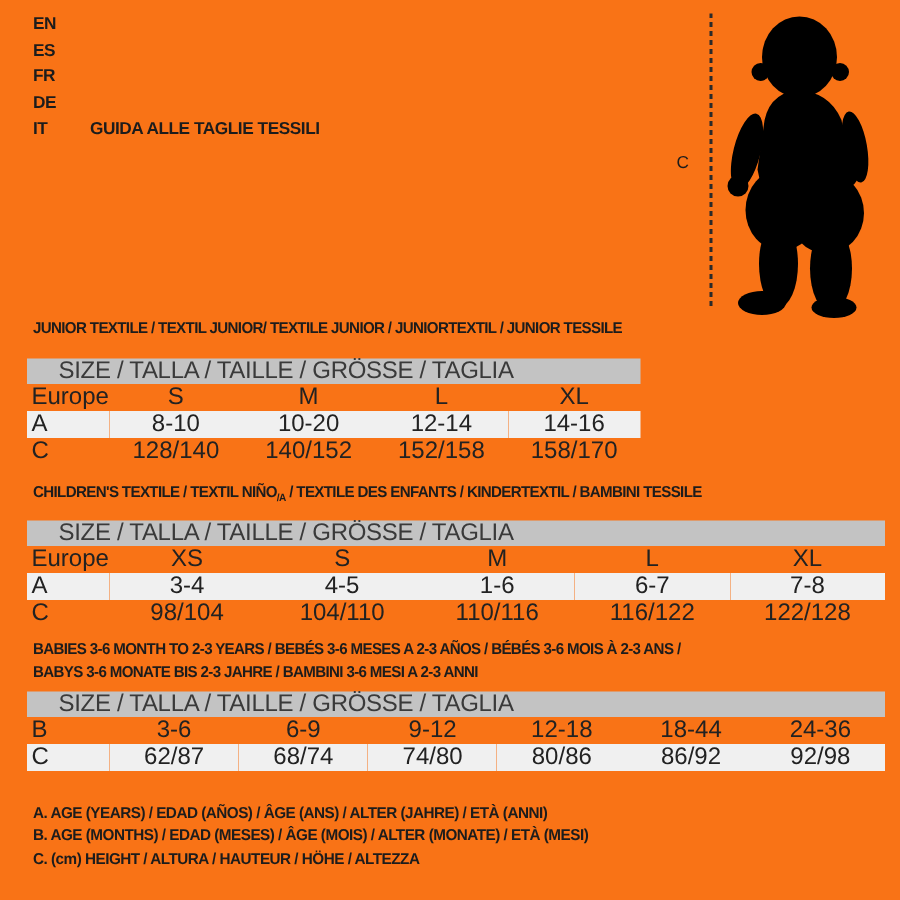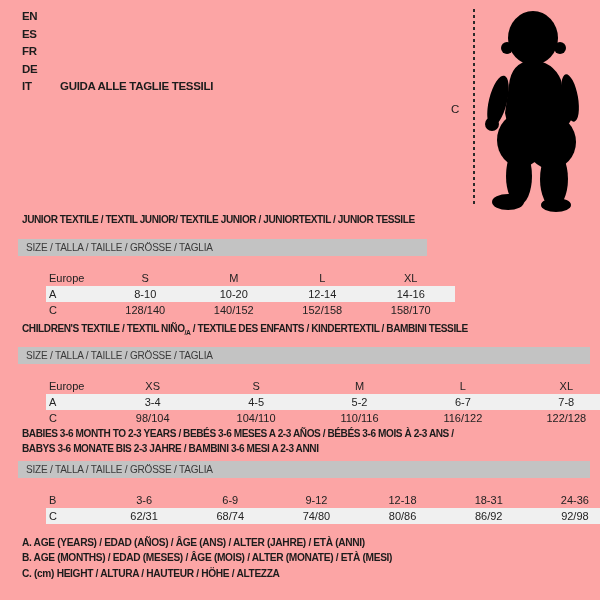--- a/index.html
+++ b/index.html
@@ -1,37 +1,37 @@
 <!DOCTYPE html>
 <html><head>
 <meta charset="utf-8">
 <style>
   html,body { margin:0; padding:0; background:#ffffff; }
   body { width:600px; height:600px; font-family:"Liberation Sans", sans-serif; color:#1c1c1c; }
-  .page { position:relative; width:600px; height:600px; overflow:hidden; background:#fca5a5; }
+  .page { position:relative; width:600px; height:600px; overflow:hidden; background:#f97316; }
 
   
   .lang-list { position:absolute; left:22px; top:8px; font-weight:bold; font-size:11.5px; line-height:17.5px; letter-spacing:-0.3px; }
   .lang-row { display:flex; white-space:nowrap; }
   .lang-code { width:38px; flex:0 0 38px; }
 
   
   .measure-line { position:absolute; left:473px; top:9px; width:2px; height:197px;
     background:repeating-linear-gradient(to bottom,#2a2a2a 0 3px, transparent 3px 6px); }
   .measure-label { position:absolute; left:451px; top:103px; font-size:11.5px; }
   .baby { position:absolute; left:481px; top:5px; }
 
   
   .sec-title { position:absolute; left:22px; font-weight:bold; font-size:10.5px; letter-spacing:-0.45px; white-space:nowrap; transform:scaleX(.96); transform-origin:left top; line-height:14.5px; }
   .sec-title sub { font-size:7px; }
 
   
   .size-block { position:absolute; left:18px; }
-  .size-bar { background:#c3c3c3; color:#3a3a3a; font-size:10px; height:17px; line-height:17px; padding-left:8px; letter-spacing:-0.2px; margin-bottom:14px; }
-  table.size-table { border-collapse:collapse; table-layout:fixed; font-size:11px; color:#222;margin-left:28px; }
+  .size-bar { background:#c3c3c3; color:#3a3a3a; font-size:16px; height:17px; line-height:17px; padding-left:21px; letter-spacing:-0.2px; margin-bottom:0; }
+  table.size-table { border-collapse:collapse; table-layout:fixed; font-size:16px; color:#222; }
   table.size-table td { height:16px; padding:0; text-align:center; overflow:hidden; white-space:nowrap; }
   table.size-table td.label { text-align:left; padding-left:3px; }
   table.size-table tr:nth-child(2) { background:#f0f0f0; }
 
   
   .notes { position:absolute; left:22px; top:535px; font-weight:bold; font-size:10.5px; line-height:15.4px; letter-spacing:-0.35px; white-space:nowrap; transform:scaleX(.97); transform-origin:left top; }
 </style>
 </head>
 <body>
 
@@ -133,21 +133,21 @@
         <td>XS</td>
         <td>S</td>
         <td>M</td>
         <td>L</td>
         <td>XL</td>
       </tr>
       <tr>
         <td class="label">A</td>
         <td>3-4</td>
         <td>4-5</td>
-        <td>5-2</td>
+        <td>1-6</td>
         <td>6-7</td>
         <td>7-8</td>
       </tr>
       <tr>
         <td class="label">C</td>
         <td>98/104</td>
         <td>104/110</td>
         <td>110/116</td>
         <td>116/122</td>
         <td>122/128</td>
@@ -172,26 +172,26 @@
           <col>
           <col>
         </colgroup>
       <tbody>
           <tr>
         <td class="label">B</td>
         <td>3-6</td>
         <td>6-9</td>
         <td>9-12</td>
         <td>12-18</td>
-        <td>18-31</td>
+        <td>18-44</td>
         <td>24-36</td>
       </tr>
       <tr>
         <td class="label">C</td>
-        <td>62/31</td>
+        <td>62/87</td>
         <td>68/74</td>
         <td>74/80</td>
         <td>80/86</td>
         <td>86/92</td>
         <td>92/98</td>
       </tr>
     </tbody>
       </table>
   </div>
 

